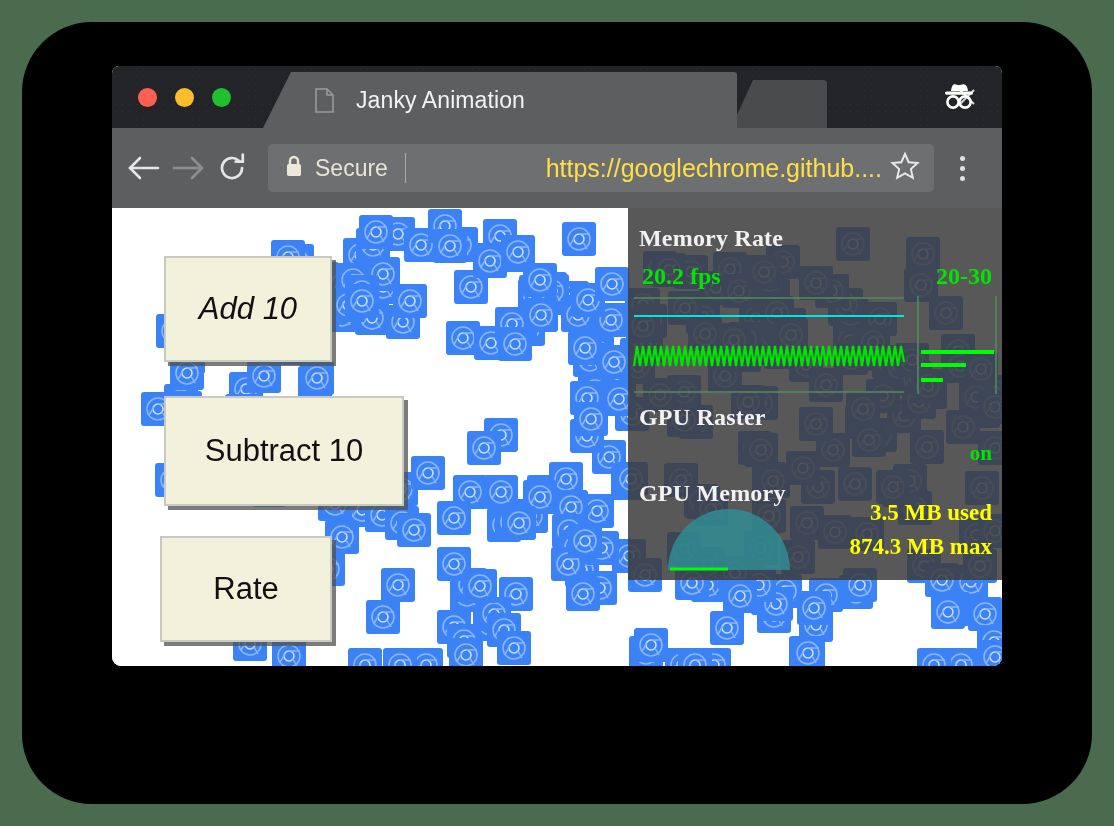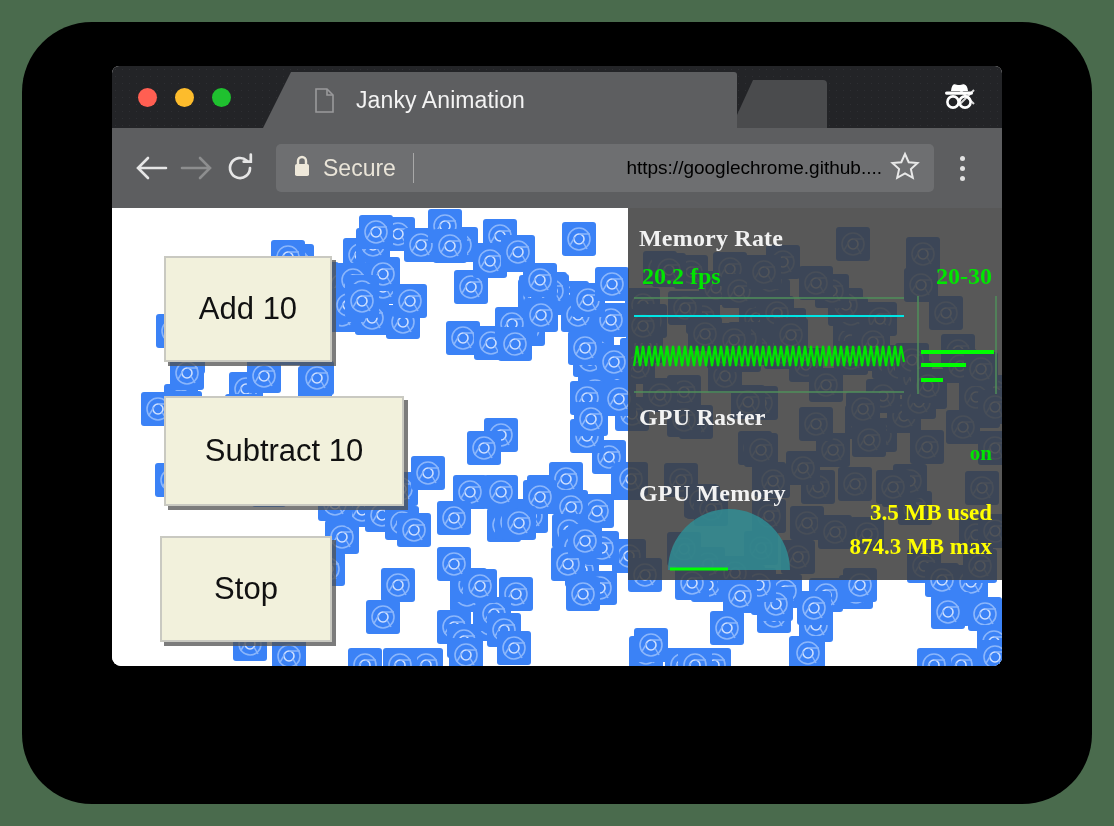--- a/index.html
+++ b/index.html
@@ -118,21 +118,21 @@
     height: 38px;
   }
 
   
   #toolbar {
     position: relative;
     height: 80px;
     background: #5d5e60;
     display: flex;
     align-items: center;
-    padding: 0 18px 0 18px;
+    padding: 0 18px 0 10px;
   }
   .nav-btn {
     width: 44px; height: 44px;
     display: flex; align-items: center; justify-content: center;
     flex: 0 0 auto;
   }
   .nav-btn.dim { opacity: 0.42; }
   #omnibox {
     flex: 1 1 auto;
     height: 48px;
@@ -152,22 +152,22 @@
     flex: 0 0 auto;
   }
   #omnibox-divider {
     width: 1px;
     height: 30px;
     background: #a8a8a8;
     margin: 0 17px;
     flex: 0 0 auto;
   }
   #url-text {
-    color: #000000;
-    font-size: 19px;
+    color: #fde047;
+    font-size: 25px;
     white-space: nowrap;
     overflow: hidden;
     flex: 1 1 auto;
   }
   #star-icon { flex: 0 0 auto; margin-left: 8px; }
   #menu-dots {
     width: 44px; height: 44px;
     flex: 0 0 auto;
     display: flex; flex-direction: column;
     align-items: center; justify-content: center;
@@ -202,21 +202,21 @@
     background: #f2f1dc;
     border: 2px solid #c9c9c1;
     box-shadow: 4px 4px 0 rgba(80,80,80,0.75);
     display: flex;
     align-items: center;
     justify-content: center;
     color: #111111;
     font-size: 31px;
     font-family: "Liberation Sans", sans-serif;
   }
-  #btn-add     { left: 52px; top: 48px;  width: 168px; height: 106px; }
+  #btn-add     { left: 52px; top: 48px;  width: 168px; height: 106px; font-style: italic; }
   #btn-subtract{ left: 52px; top: 188px; width: 240px; height: 110px; }
   #btn-stop    { left: 48px; top: 328px; width: 172px; height: 106px; }
 
   
   #hud {
     position: absolute;
     left: 516px;
     top: 0;
     width: 374px;
     height: 372px;
@@ -3022,21 +3022,21 @@
         </span>
       </div>
 
     <div class="page-btn" id="btn-add">
       <span>Add 10</span>
     </div>
     <div class="page-btn" id="btn-subtract">
       <span>Subtract 10</span>
     </div>
     <div class="page-btn" id="btn-stop">
-      <span>Stop</span>
+      <span>Rate</span>
     </div>
 
     <div id="hud">
 
       <div class="hud-title" id="hud-title-framerate">Memory Rate</div>
       <div class="hud-val" id="fps-value">20.2 fps</div>
       <div class="hud-val" id="fps-range">20-30</div>
 
       <svg id="fps-graph" viewBox="0 0 374 102" preserveAspectRatio="none">
 

